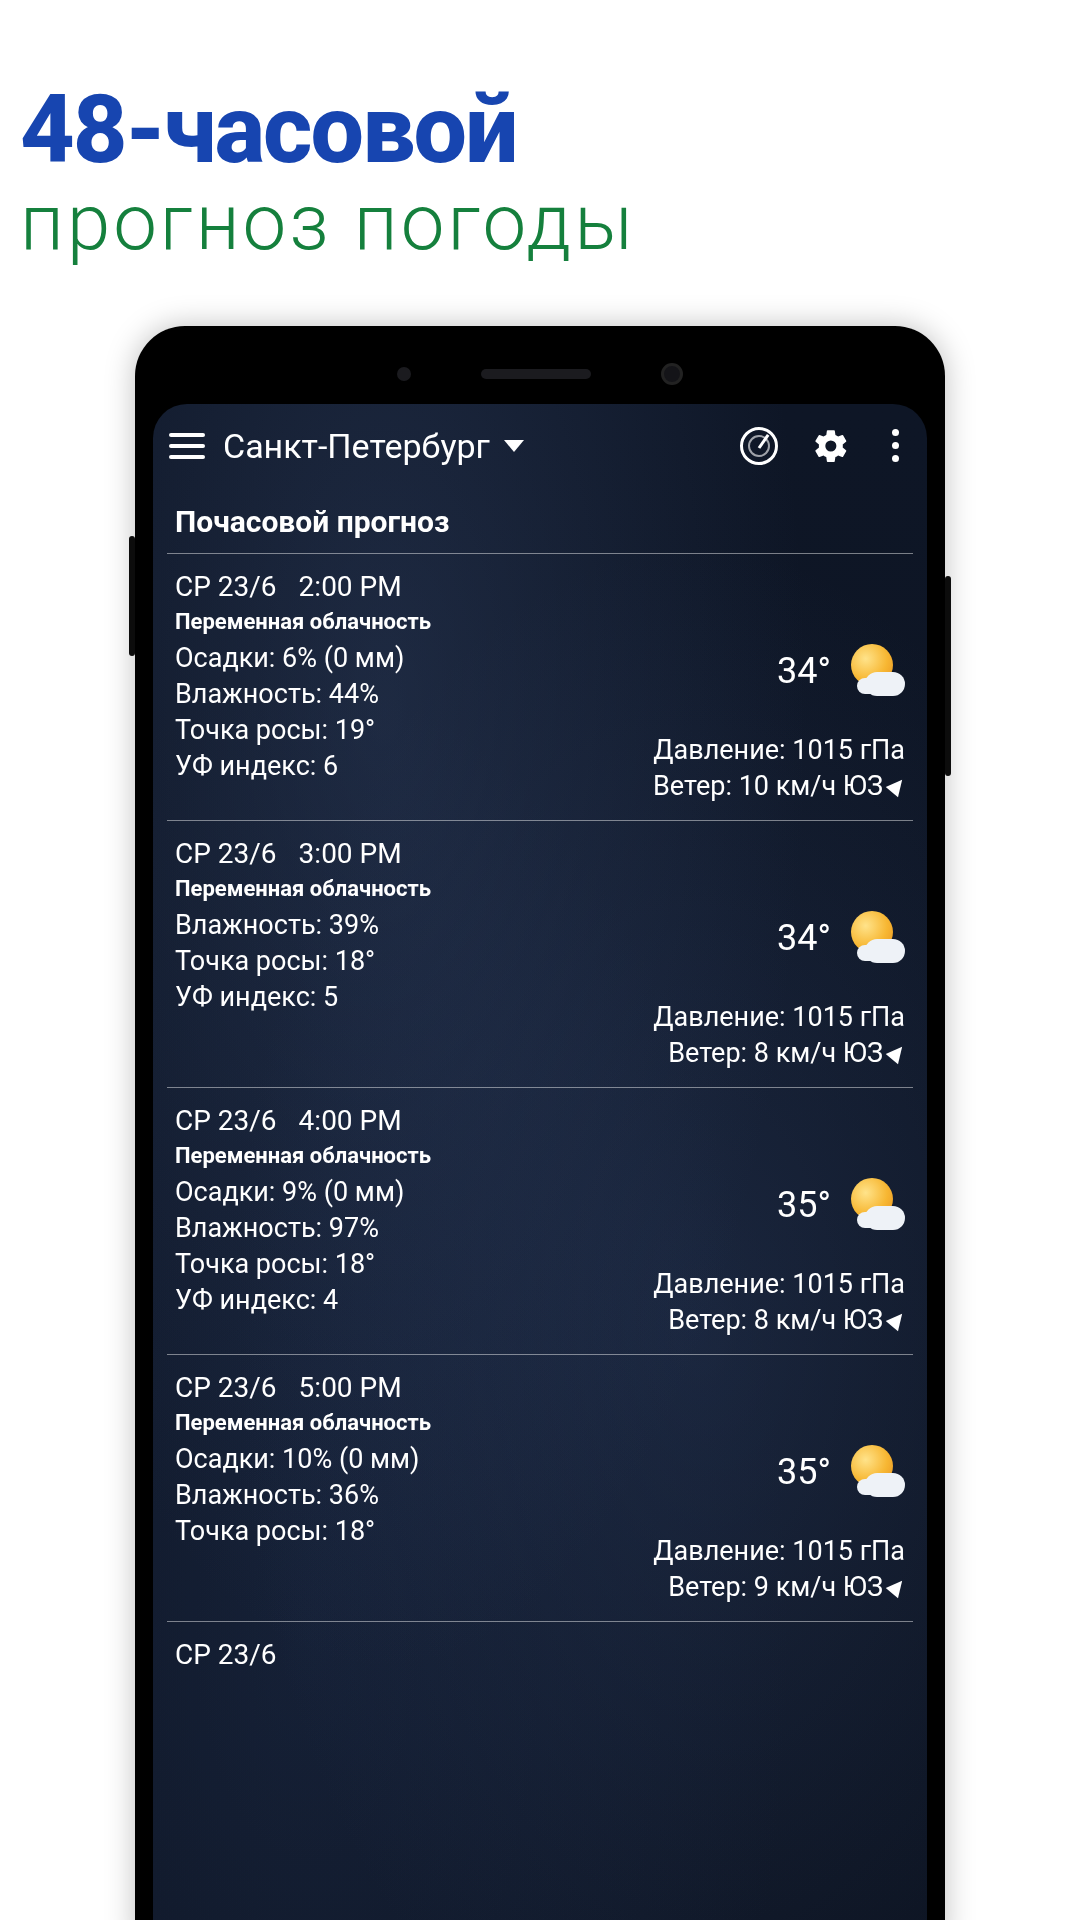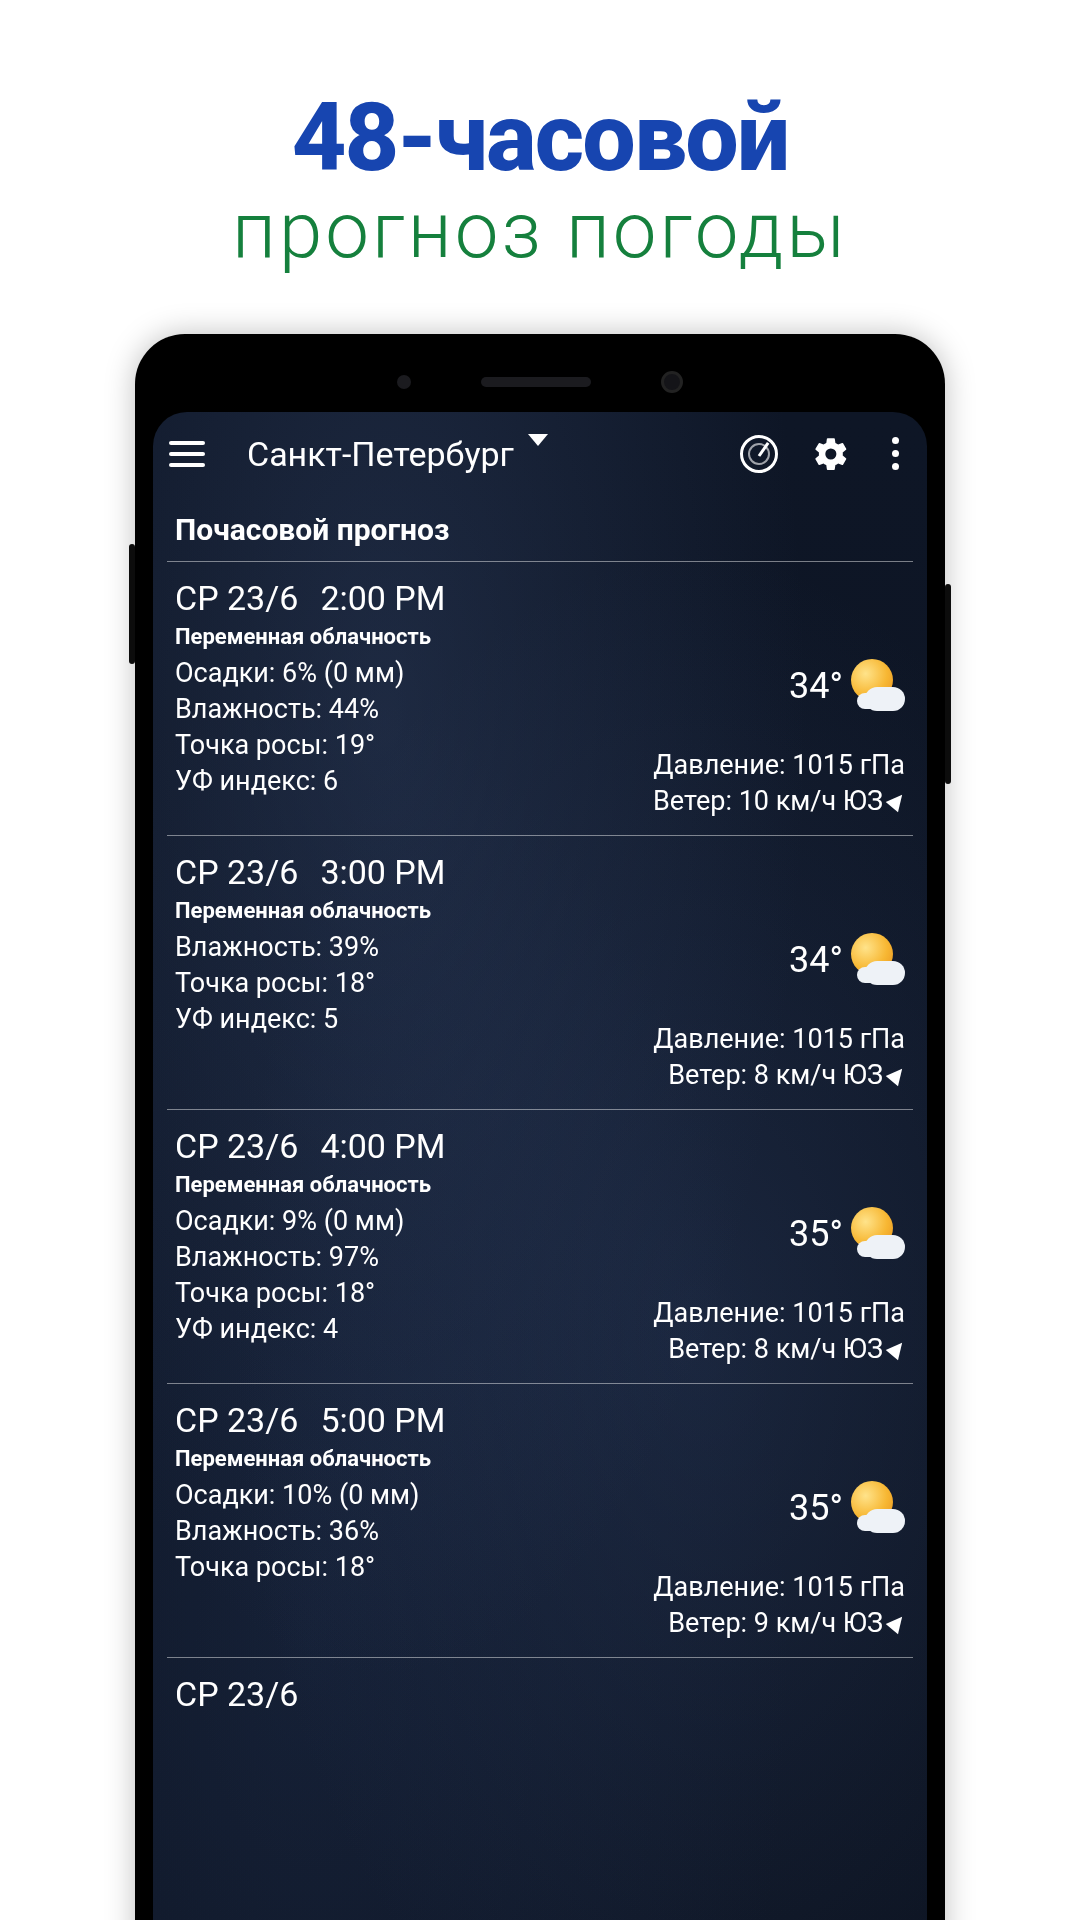--- a/index.html
+++ b/index.html
@@ -4,23 +4,22 @@
 <style>
   * { margin: 0; padding: 0; box-sizing: border-box; }
   body {
     font-family: -apple-system, "Segoe UI", Roboto, Arial, sans-serif;
     background: #ffffff;
     width: 1080px;
     height: 1920px;
     overflow: hidden;
   }
   .promo-header {
-    text-align: center;
+    text-align: left;
     padding: 80px 20px 40px;
-    margin-top: 8px;
   }
   .promo-title {
     font-size: 95px;
     font-weight: 800;
     color: #1745b0;
     letter-spacing: -2px;
     line-height: 1.05;
   }
   .promo-subtitle {
     font-size: 78px;
@@ -69,22 +68,22 @@
   }
   .app-bar {
     display: flex;
     align-items: center;
     padding: 22px 20px 18px 16px;
     gap: 18px;
   }
   .hamburger-icon { display:flex; flex-direction:column; gap:7px; width:36px; padding:4px 0; }
   .hamburger-icon span { height:4px; background:#fff; border-radius:2px; width:100%; }
   .location {
-    display: flex; align-items: flex-start; gap: 14px;
-    font-size: 34px; font-weight: 400; flex: 1; margin-left: 24px;
+    display: flex; align-items: center; gap: 14px;
+    font-size: 34px; font-weight: 400; flex: 1;
   }
   .chevron-down-icon {
     width: 0; height: 0;
     border-left: 10px solid transparent;
     border-right: 10px solid transparent;
     border-top: 12px solid #fff;
   }
   .app-bar-actions { display:flex; align-items:center; gap:34px; }
   .radar-icon {
     width: 38px; height: 38px; border: 3px solid #fff; border-radius: 50%;
@@ -100,31 +99,31 @@
   .gear-icon svg { width:100%; height:100%; fill:#fff; }
   .more-icon { display:flex; flex-direction:column; gap:6px; padding:2px 8px; }
   .more-icon span { width:7px; height:7px; border-radius:50%; background:#fff; }
   .section-title {
     font-size: 30px; font-weight: 700; padding: 20px 22px 14px;
   }
   .divider {
     height: 1px; background: rgba(255,255,255,.45); margin: 0 14px;
   }
   .hour-card { padding: 16px 22px 18px; }
-  .hour-line1 { display:flex; gap:22px; font-size:34px; font-weight:400; margin-bottom:6px; }
+  .hour-line1 { display:flex; gap:22px; font-size:28px; font-weight:400; margin-bottom:6px; }
   .cond { font-size:22px; font-weight:700; margin-bottom:8px; }
   .detail-grid {
     display:grid;
     grid-template-columns: 1fr auto;
     column-gap: 20px;
   }
   .left-stack, .right-stack { display:flex; flex-direction:column; gap:4px; }
   .detail { font-size:27px; font-weight:400; white-space:nowrap; }
   .right-stack { text-align:right; align-items:flex-end; }
-  .temp-block { display:flex; align-items:center; gap:4px; margin-bottom:30px;justify-content:center; }
+  .temp-block { display:flex; align-items:center; gap:16px; margin-bottom:30px;justify-content:center; }
   .temp { font-size:36px; font-weight:400; }
   .forecast-icon { width:58px; height:58px; position:relative; }
   .sun {
     position:absolute; width:42px; height:42px; border-radius:50%;
     background: radial-gradient(circle at 35% 35%, #ffe38a, #f7b733 55%, #e78f1e);
     top:2px; left:4px;
   }
   .cloud {
     position:absolute; width:40px; height:24px; background:#eef2f7;
     border-radius:14px; bottom:4px; right:0;

